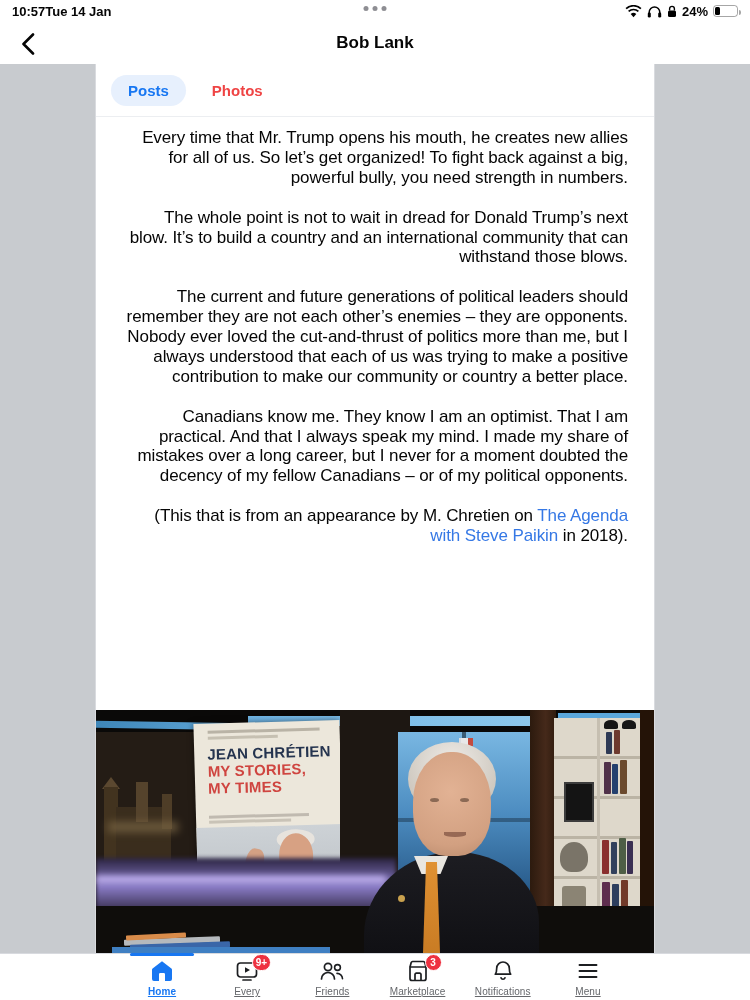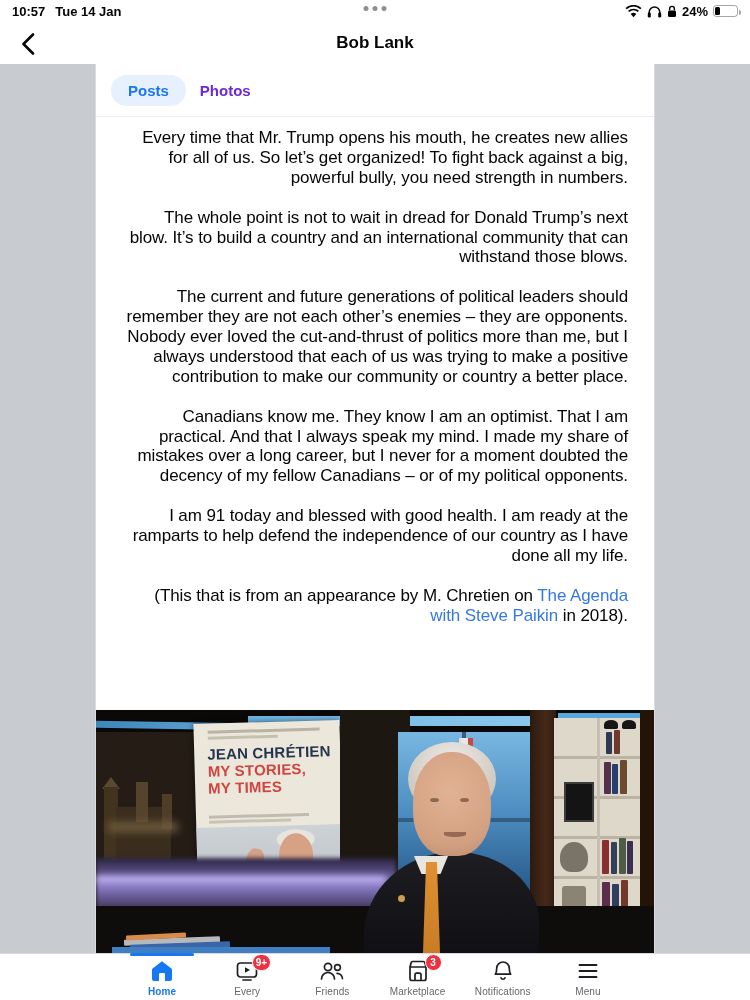--- a/index.html
+++ b/index.html
@@ -8,21 +8,21 @@
     font-family:"Liberation Sans","DejaVu Sans",sans-serif;
     background:#fff; color:#050505; overflow:hidden;
   }
   .screen { position:relative; width:750px; height:1000px; display:flex; flex-direction:column; }
 
   
   .status-bar {
     height:22px; display:flex; align-items:center; justify-content:space-between;
     padding:0 12px; font-size:13px; font-weight:600; background:#fff; position:relative;
   }
-  .status-left { display:flex; gap:10px; }
+  .status-left { display:flex; }
   .status-dots { position:absolute; left:50%; top:6px; transform:translateX(-50%);
     display:flex; gap:4px; }
   .status-dots span { width:5px; height:5px; border-radius:50%; background:#8e8e93; display:block; }
   .status-right { display:flex; align-items:center; gap:5px; }
   .status-right svg { display:block; }
   .battery-shell { position:relative; width:25px; height:12px; border:1px solid rgba(0,0,0,.35);
     border-radius:3.5px; display:flex; align-items:center; padding:1px; }
   .battery-fill { width:24%; height:8px; background:#000; border-radius:1.5px; }
   .battery-nub { position:absolute; right:-4px; top:3.5px; width:2.5px; height:5px;
     background:rgba(0,0,0,.35); border-radius:0 2px 2px 0; }
@@ -32,25 +32,25 @@
     display:flex; align-items:center; justify-content:center; }
   .back-btn { position:absolute; left:14px; top:8px; width:28px; height:28px;
     display:flex; align-items:center; justify-content:center; cursor:pointer; }
   .header-title { font-size:17px; font-weight:700; }
 
   
   .content { flex:1; background:#c8cbcf; position:relative; overflow:hidden; }
   .card { width:560px; height:100%; margin:0 auto; background:#fff; position:relative;
     border-left:1px solid #d9dbdf; border-right:1px solid #d9dbdf; }
 
-  .tabs { display:flex; align-items:center; gap:12px; padding:11px 15px 10px;
+  .tabs { display:flex; align-items:center; gap:24px; padding:11px 15px 10px;
     border-bottom:1px solid #eceef1; }
   .tab { font-size:15px; font-weight:700; cursor:pointer; }
   .tab.pill { background:#e7f0fd; color:#1877f2; padding:7px 17px; border-radius:18px; }
-  .tab.plain { color:#6d28d9; padding:7px 2px; }
+  .tab.plain { color:#ef4444; padding:7px 2px; }
 
   .post-text { padding:11px 26px 0 26px; font-size:17px; line-height:1.17; letter-spacing:-.1px; }
   .post-text p { margin:0 0 20px;text-align:right; }
   .inline-link { color:#3578e5; cursor:pointer; }
 
   
   .photo { position:absolute; left:0; bottom:0; width:558px; height:243px;
     background:#17120e; overflow:hidden; cursor:pointer; }
   .photo * { position:absolute; }
   .ph-topdark { left:0; top:0; width:558px; height:24px; background:#0a0908; }
@@ -116,21 +116,21 @@
   .ph-head { left:317px; top:42px; width:78px; height:104px; border-radius:48% 48% 42% 42%;
     background:radial-gradient(circle at 48% 38%,#e2b294,#d2a081 70%,#b98a6c); }
   .ph-eye { top:88px; width:9px; height:4px; border-radius:50%; background:rgba(40,25,15,.45); }
   .ph-mouth { left:348px; top:122px; width:22px; height:5px; border-radius:0 0 50% 50%; background:rgba(90,45,35,.5); }
 
   
   .tab-bar { height:47px; background:#fff; border-top:1px solid #d8dadf; position:relative; }
   .tab-row { width:490px; margin:0 auto; height:100%; display:flex; justify-content:space-between; }
   .nav-item { width:64px; display:flex; flex-direction:column; align-items:center;
     justify-content:flex-start; padding-top:5px; cursor:pointer; position:relative; }
-  .nav-item .lbl { font-size:10px; margin-top:3px; color:#65676b; letter-spacing:.1px; }
+  .nav-item .lbl { font-size:10px; margin-top:3px; color:#65676b; letter-spacing:.1px;text-decoration:underline; }
   .nav-item.active .lbl { color:#1877f2; font-weight:600; }
   .nav-indicator { position:absolute; left:0; top:-1px; width:64px; height:3px; background:#1877f2; border-radius:2px; }
   .nav-badge { position:absolute; top:0; right:8px; min-width:17px; height:17px; border-radius:9px;
     background:#ee3140; color:#fff; font-size:10px; font-weight:700; display:flex;
     align-items:center; justify-content:center; padding:0 3px; border:1.5px solid #fff; }
 </style>
 </head>
 <body>
 
 <div class="screen">
@@ -189,21 +189,20 @@
       <div class="tabs">
         <div class="tab pill">Posts</div>
         <div class="tab plain">Photos</div>
       </div>
 
       <div class="post-text">
         <p>Every time that Mr. Trump opens his mouth, he creates new allies for all of us. So let’s get organized! To fight back against a big, powerful bully, you need strength in numbers.</p>
         <p>The whole point is not to wait in dread for Donald Trump’s next blow. It’s to build a country and an international community that can withstand those blows.</p>
         <p>The current and future generations of political leaders should remember they are not each other’s enemies – they are opponents. Nobody ever loved the cut-and-thrust of politics more than me, but I always understood that each of us was trying to make a positive contribution to make our community or country a better place.</p>
         <p>Canadians know me. They know I am an optimist. That I am practical. And that I always speak my mind. I made my share of mistakes over a long career, but I never for a moment doubted the decency of my fellow Canadians – or of my political opponents.</p>
-        <p>I am 91 today and blessed with good health. I am ready at the ramparts to help defend the independence of our country as I have done all my life.</p>
         <p><span>(This that is from an appearance by M. Chretien on </span><span class="inline-link">The Agenda with Steve Paikin</span><span> in 2018).</span></p>
       </div>
 
       <div class="photo">
         <div class="ph-topdark"></div>
         <div class="ph-blue1"></div>
         <div class="ph-blue2"></div>
         <div class="ph-blue3"></div>
 
         <div class="ph-parliament">

